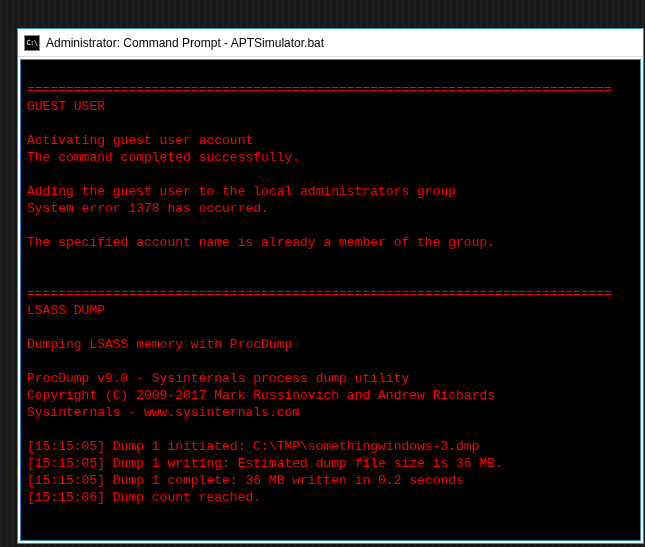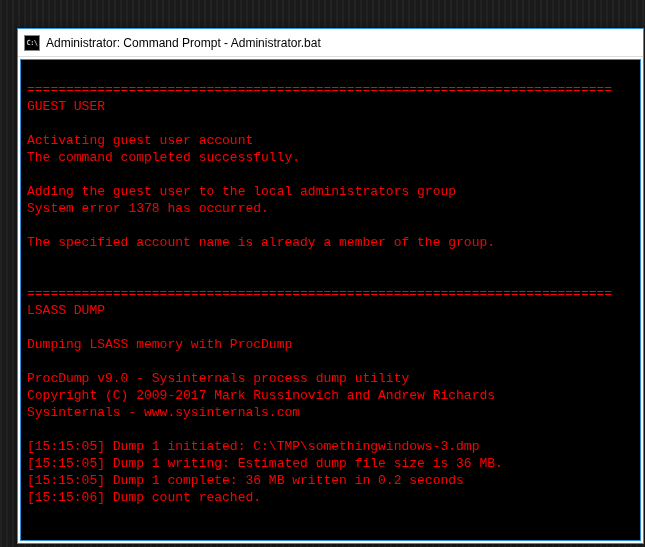--- a/index.html
+++ b/index.html
@@ -81,16 +81,16 @@
   }
 </style>
 </head>
 <body>
 
 <div class="watermark">FREE BUE</div>
 
 <div class="window">
   <div class="titlebar">
     <div class="icon">C:\</div>
-    <div>Administrator: Command Prompt - Administrator.bat</div>
+    <div>Administrator: Command Prompt - APTSimulator.bat</div>
   </div>
   <div class="terminal" id="terminal"><div class="line red">&nbsp;</div><div class="line red">===========================================================================</div><div class="line red">GUEST USER</div><div class="line red">&nbsp;</div><div class="line red">Activating guest user account</div><div class="line red">The command completed successfully.</div><div class="line red">&nbsp;</div><div class="line red">Adding the guest user to the local administrators group</div><div class="line red">System error 1378 has occurred.</div><div class="line red">&nbsp;</div><div class="line red">The specified account name is already a member of the group.</div><div class="line red">&nbsp;</div><div class="line red">&nbsp;</div><div class="line red">===========================================================================</div><div class="line red">LSASS DUMP</div><div class="line red">&nbsp;</div><div class="line red">Dumping LSASS memory with ProcDump</div><div class="line red">&nbsp;</div><div class="line red">ProcDump v9.0 - Sysinternals process dump utility</div><div class="line red">Copyright (C) 2009-2017 Mark Russinovich and Andrew Richards</div><div class="line red">Sysinternals - www.sysinternals.com</div><div class="line red">&nbsp;</div><div class="line red">[15:15:05] Dump 1 initiated: C:\TMP\somethingwindows-3.dmp</div><div class="line red">[15:15:05] Dump 1 writing: Estimated dump file size is 36 MB.</div><div class="line red">[15:15:05] Dump 1 complete: 36 MB written in 0.2 seconds</div><div class="line red">[15:15:06] Dump count reached.</div><div class="line red">&nbsp;</div><div class="line red">&nbsp;</div><div class="line green">===========================================================================</div></div>
 </div>
 
 </body></html>

